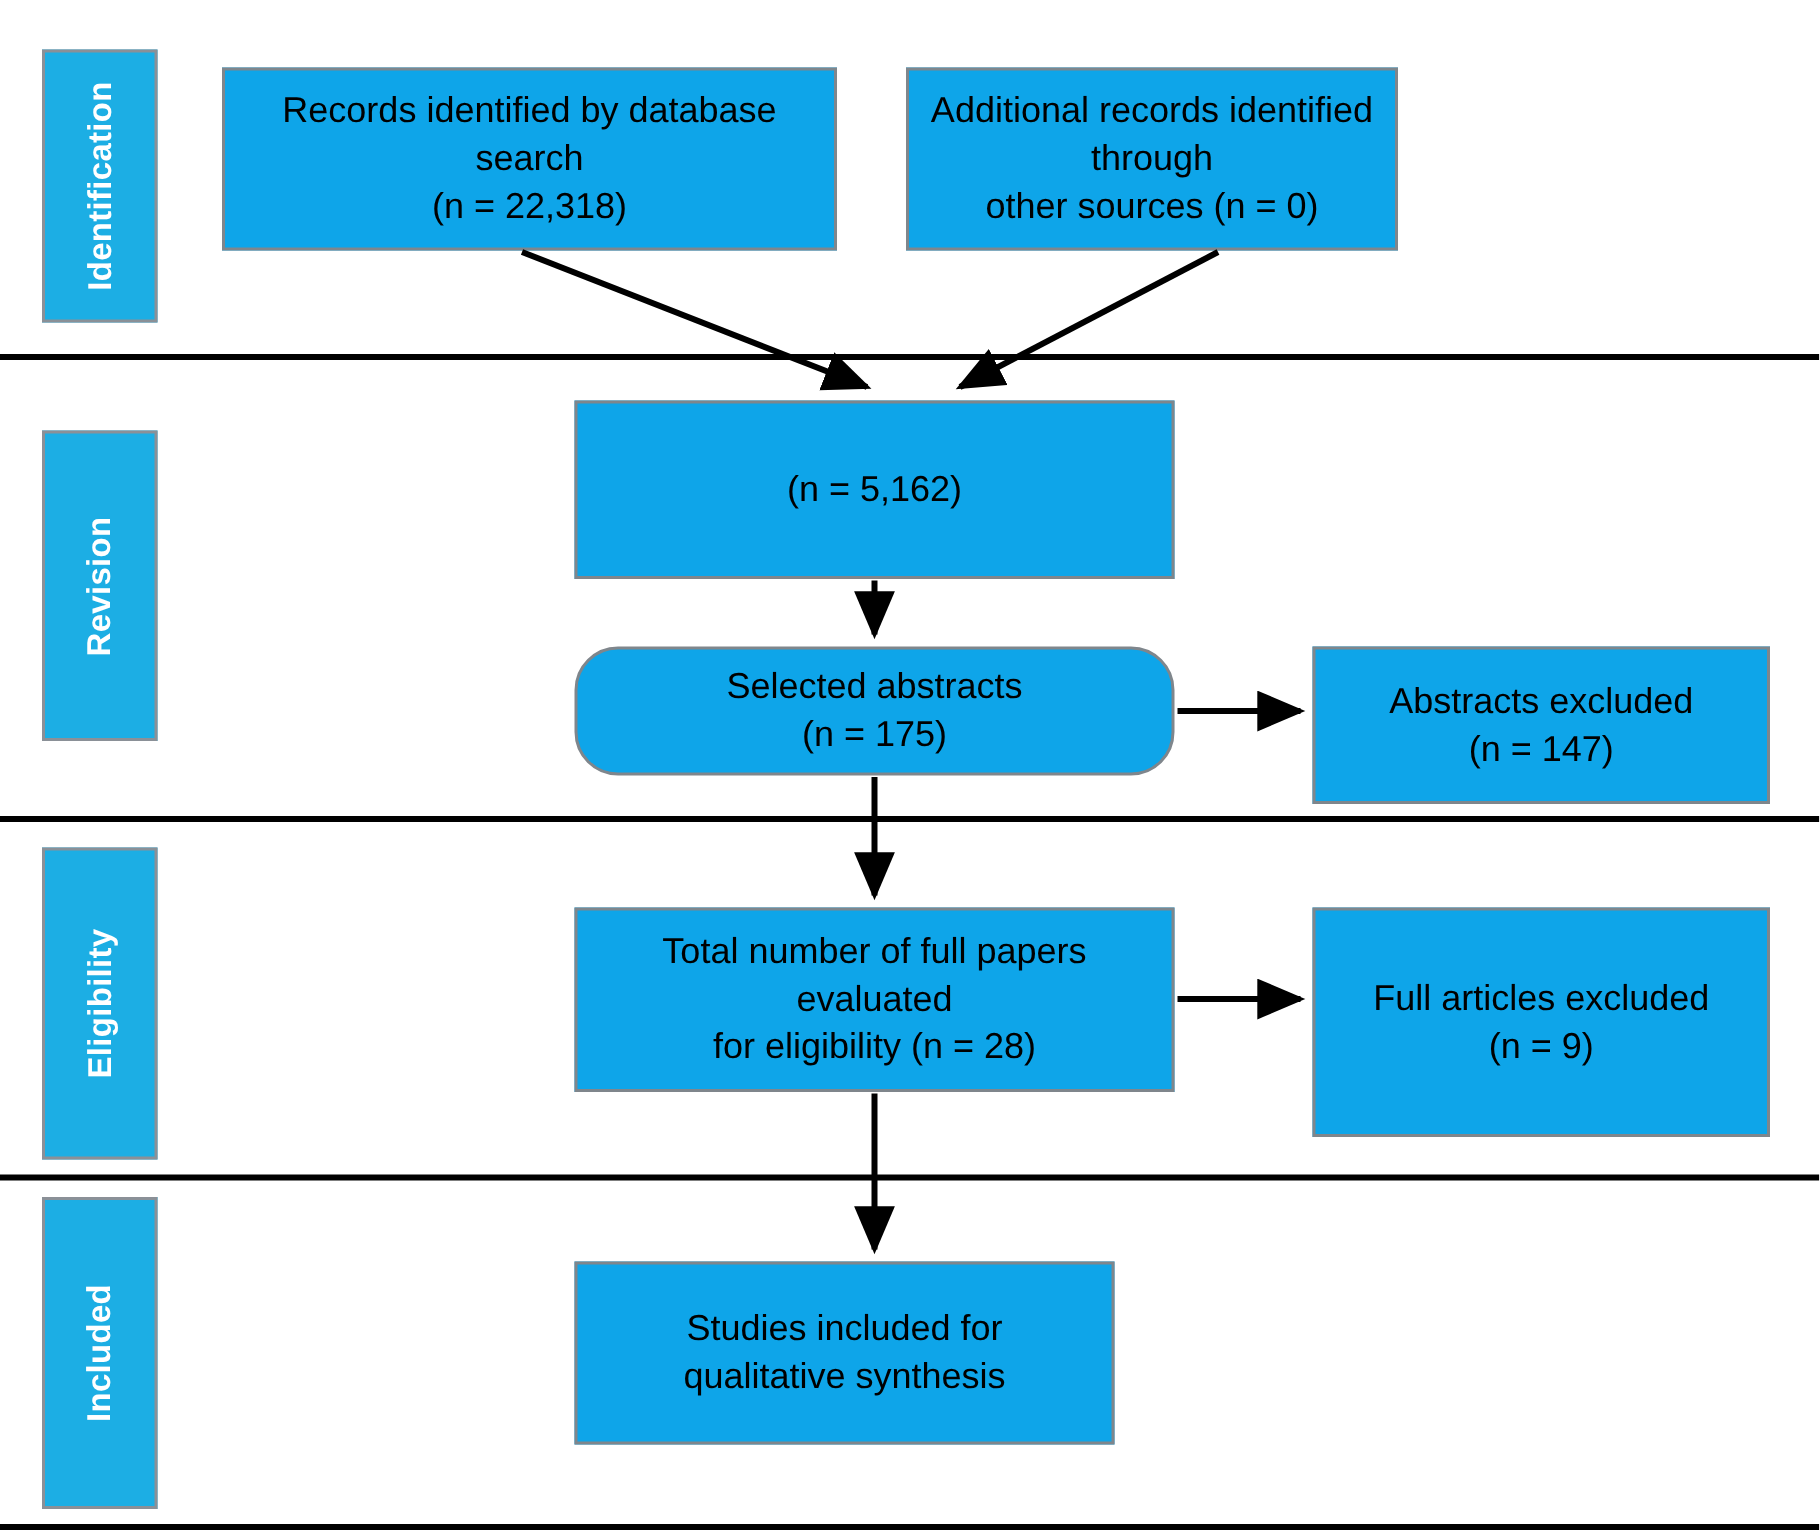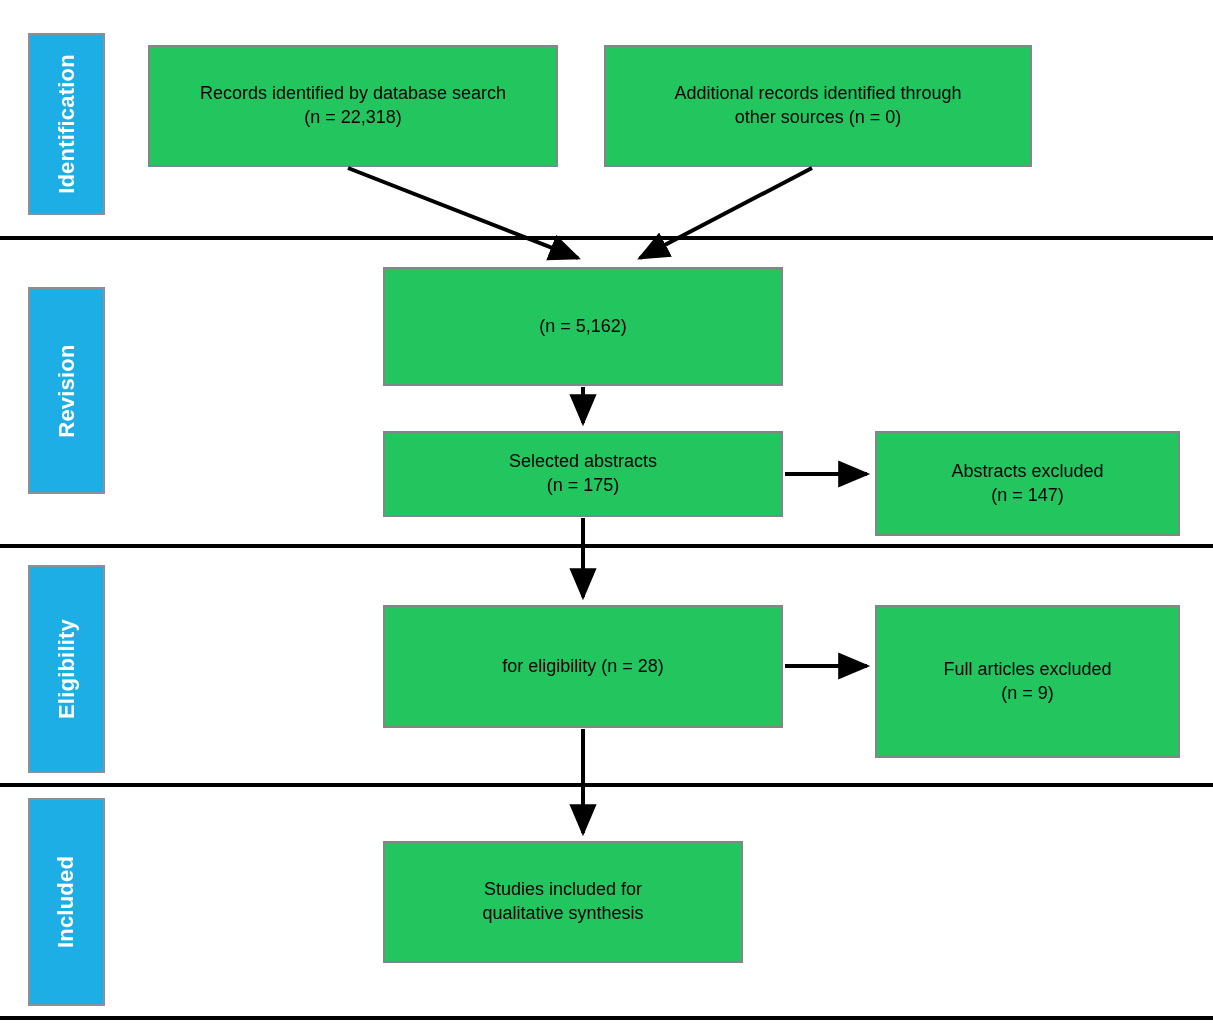--- a/index.html
+++ b/index.html
@@ -40,29 +40,29 @@
     white-space: nowrap;
     color: #ffffff;
     font-weight: bold;
     font-size: 22px;
     letter-spacing: 0.2px;
   }
 
   
   .flow-box {
     position: absolute;
-    background: #22c55e;
+    background: #0ea5e9;
     border: 2px solid #7f868c;
     box-sizing: border-box;
     display: flex;
     align-items: center;
     justify-content: center;
     text-align: center;
     color: #000000;
-    font-size: 18px;
+    font-size: 24px;
     line-height: 1.32;
     padding: 4px 8px;
   }
   .flow-box .box-text { display: block; }
   .arrow-svg {
     position: absolute;
     overflow: visible;
     pointer-events: none;
   }
 </style>
@@ -92,49 +92,50 @@
     <span class="stage-text">Included</span>
   </div>
 
   <div class="flow-box" style="left:148px; top:45px; width:410px; height:122px;">
     <span>
       <span class="box-text">Records identified by database search</span>
       <span class="box-text">(n = 22,318)</span>
     </span>
   </div>
 
-  <div class="flow-box" style="left:604px; top:45px; width:428px; height:122px;">
+  <div class="flow-box" style="left:604px; top:45px; width:328px; height:122px;">
     <span>
       <span class="box-text">Additional records identified through</span>
       <span class="box-text">other sources (n = 0)</span>
     </span>
   </div>
 
   <div class="flow-box" style="left:383px; top:267px; width:400px; height:119px;">
     <span>
       <span class="box-text">(n = 5,162)</span>
     </span>
   </div>
 
-  <div class="flow-box" style="left:383px; top:431px; width:400px; height:86px;">
+  <div class="flow-box" style="left:383px; top:431px; width:400px; height:86px;border-radius:29px;">
     <span>
       <span class="box-text">Selected abstracts</span>
       <span class="box-text">(n = 175)</span>
     </span>
   </div>
 
   <div class="flow-box" style="left:875px; top:431px; width:305px; height:105px;">
     <span>
       <span class="box-text">Abstracts excluded</span>
       <span class="box-text">(n = 147)</span>
     </span>
   </div>
 
   <div class="flow-box" style="left:383px; top:605px; width:400px; height:123px;">
     <span>
+      <span class="box-text">Total number of full papers evaluated</span>
       <span class="box-text">for eligibility (n = 28)</span>
     </span>
   </div>
 
   <div class="flow-box" style="left:875px; top:605px; width:305px; height:153px;">
     <span>
       <span class="box-text">Full articles excluded</span>
       <span class="box-text">(n = 9)</span>
     </span>
   </div>

